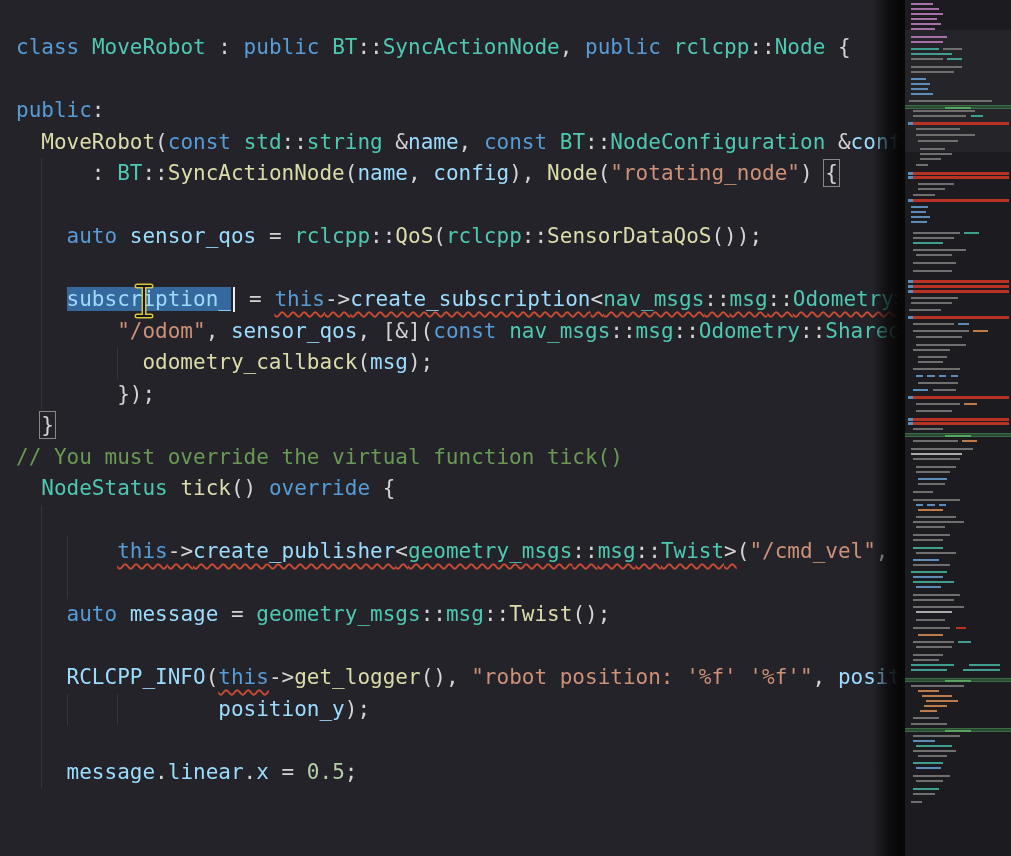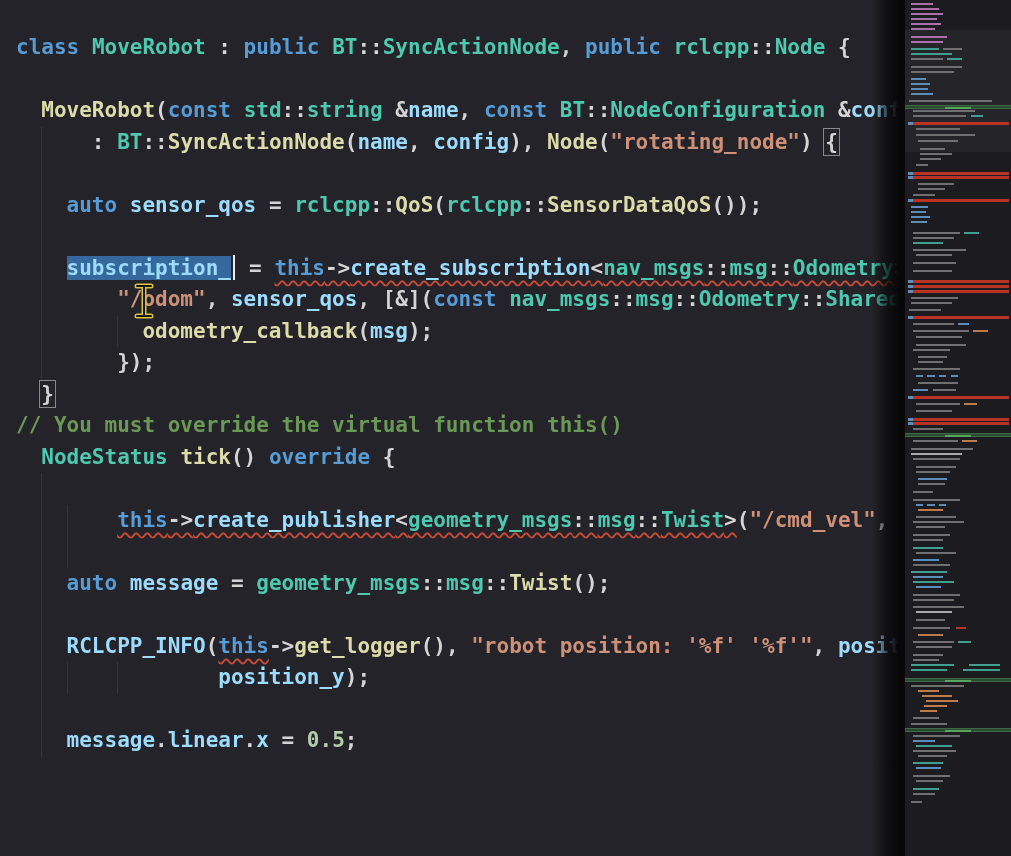--- a/index.html
+++ b/index.html
@@ -3,21 +3,21 @@
 <meta charset="utf-8">
 <style>
   html,body{margin:0;padding:0;background:#000;}
   #stage{position:relative;width:1011px;height:856px;overflow:hidden;
          background:#242329;font-family:"DejaVu Sans Mono","Liberation Mono",monospace;}
   
   #editor{position:absolute;left:0;top:0;width:905px;height:856px;overflow:hidden;
           padding-top:32px;box-sizing:border-box;}
   .code-line{position:relative;height:31.5px;line-height:31.5px;white-space:pre;
              font-size:21px;color:#d4d4d4;}
-  .line-text{position:relative;display:inline-block;padding-left:16px;z-index:2;font-weight:bold;}
+  .line-text{position:relative;display:inline-block;padding-left:16px;z-index:2;}
   .tok{white-space:pre;}
   .guide{position:absolute;top:0;bottom:0;width:1px;background:rgba(255,255,255,0.08);z-index:1;}
   .sq{text-decoration-line:underline;text-decoration-style:wavy;
       text-decoration-color:#c84b35;text-decoration-thickness:1.5px;text-underline-offset:5px;}
   .sel{background:#35689c;}
   .box{outline:1px solid #888;outline-offset:1px;}
   .caret{display:inline-block;width:2.5px;height:25px;background:#ececec;
          vertical-align:middle;margin-left:2px;margin-right:1px;transform:translateY(-1px);}
   
   #mm-shadow{position:absolute;left:872px;top:0;width:33px;height:856px;z-index:6;
@@ -34,31 +34,32 @@
   
   #ibeam{position:absolute;z-index:9;}
 </style>
 </head>
 <body>
 
 <div id="stage">
   <div id="editor">
       <div class="code-line"><span class="line-text"><span class="tok" style="color: rgb(86, 156, 214);">class</span><span class="tok" style="color: rgb(212, 212, 212);"> </span><span class="tok" style="color: rgb(78, 201, 176);">MoveRobot</span><span class="tok" style="color: rgb(212, 212, 212);"> : </span><span class="tok" style="color: rgb(86, 156, 214);">public</span><span class="tok" style="color: rgb(212, 212, 212);"> </span><span class="tok" style="color: rgb(78, 201, 176);">BT</span><span class="tok" style="color: rgb(212, 212, 212);">::</span><span class="tok" style="color: rgb(78, 201, 176);">SyncActionNode</span><span class="tok" style="color: rgb(212, 212, 212);">, </span><span class="tok" style="color: rgb(86, 156, 214);">public</span><span class="tok" style="color: rgb(212, 212, 212);"> </span><span class="tok" style="color: rgb(78, 201, 176);">rclcpp</span><span class="tok" style="color: rgb(212, 212, 212);">::</span><span class="tok" style="color: rgb(78, 201, 176);">Node</span><span class="tok" style="color: rgb(212, 212, 212);"> {</span></span></div>
       <div class="code-line"><span class="line-text"></span></div>
+      <div class="code-line"><span class="line-text"><span class="tok" style="color: rgb(86, 156, 214);">public</span><span class="tok" style="color: rgb(212, 212, 212);">:</span></span></div>
       <div class="code-line"><span class="line-text"><span class="tok" style="color: rgb(212, 212, 212);">  </span><span class="tok" style="color: rgb(220, 220, 170);">MoveRobot</span><span class="tok" style="color: rgb(212, 212, 212);">(</span><span class="tok" style="color: rgb(86, 156, 214);">const</span><span class="tok" style="color: rgb(212, 212, 212);"> </span><span class="tok" style="color: rgb(78, 201, 176);">std</span><span class="tok" style="color: rgb(212, 212, 212);">::</span><span class="tok" style="color: rgb(78, 201, 176);">string</span><span class="tok" style="color: rgb(212, 212, 212);"> &amp;</span><span class="tok" style="color: rgb(156, 220, 254);">name</span><span class="tok" style="color: rgb(212, 212, 212);">, </span><span class="tok" style="color: rgb(86, 156, 214);">const</span><span class="tok" style="color: rgb(212, 212, 212);"> </span><span class="tok" style="color: rgb(78, 201, 176);">BT</span><span class="tok" style="color: rgb(212, 212, 212);">::</span><span class="tok" style="color: rgb(78, 201, 176);">NodeConfiguration</span><span class="tok" style="color: rgb(212, 212, 212);"> &amp;</span><span class="tok" style="color: rgb(156, 220, 254);">config</span></span></div>
       <div class="code-line"><span class="guide" style="left: 41.284px;"></span><span class="line-text"><span class="tok" style="color: rgb(212, 212, 212);">      : </span><span class="tok" style="color: rgb(78, 201, 176);">BT</span><span class="tok" style="color: rgb(212, 212, 212);">::</span><span class="tok" style="color: rgb(220, 220, 170);">SyncActionNode</span><span class="tok" style="color: rgb(212, 212, 212);">(</span><span class="tok" style="color: rgb(156, 220, 254);">name</span><span class="tok" style="color: rgb(212, 212, 212);">, </span><span class="tok" style="color: rgb(156, 220, 254);">config</span><span class="tok" style="color: rgb(212, 212, 212);">), </span><span class="tok" style="color: rgb(220, 220, 170);">Node</span><span class="tok" style="color: rgb(212, 212, 212);">(</span><span class="tok" style="color: rgb(206, 145, 120);">"rotating_node"</span><span class="tok" style="color: rgb(212, 212, 212);">) </span><span class="tok box" style="color: rgb(212, 212, 212);">{</span></span></div>
       <div class="code-line"><span class="guide" style="left: 41.284px;"></span><span class="line-text"></span></div>
       <div class="code-line"><span class="guide" style="left: 41.284px;"></span><span class="line-text"><span class="tok" style="color: rgb(212, 212, 212);">    </span><span class="tok" style="color: rgb(86, 156, 214);">auto</span><span class="tok" style="color: rgb(212, 212, 212);"> </span><span class="tok" style="color: rgb(156, 220, 254);">sensor_qos</span><span class="tok" style="color: rgb(212, 212, 212);"> = </span><span class="tok" style="color: rgb(78, 201, 176);">rclcpp</span><span class="tok" style="color: rgb(212, 212, 212);">::</span><span class="tok" style="color: rgb(220, 220, 170);">QoS</span><span class="tok" style="color: rgb(212, 212, 212);">(</span><span class="tok" style="color: rgb(78, 201, 176);">rclcpp</span><span class="tok" style="color: rgb(212, 212, 212);">::</span><span class="tok" style="color: rgb(220, 220, 170);">SensorDataQoS</span><span class="tok" style="color: rgb(212, 212, 212);">());</span></span></div>
       <div class="code-line"><span class="guide" style="left: 41.284px;"></span><span class="line-text"></span></div>
       <div class="code-line"><span class="guide" style="left: 41.284px;"></span><span class="line-text"><span class="tok" style="color: rgb(212, 212, 212);">    </span><span class="tok sel" style="color: rgb(156, 220, 254);">subscription_</span><span class="caret"></span><span class="tok" style="color: rgb(212, 212, 212);"> = </span><span class="tok sq" style="color: rgb(86, 156, 214);">this</span><span class="tok sq" style="color: rgb(212, 212, 212);">-&gt;</span><span class="tok sq" style="color: rgb(156, 220, 254);">create_subscription</span><span class="tok sq" style="color: rgb(212, 212, 212);">&lt;</span><span class="tok sq" style="color: rgb(78, 201, 176);">nav_msgs</span><span class="tok sq" style="color: rgb(212, 212, 212);">::</span><span class="tok sq" style="color: rgb(78, 201, 176);">msg</span><span class="tok sq" style="color: rgb(212, 212, 212);">::</span><span class="tok sq" style="color: rgb(78, 201, 176);">Odometry</span><span class="tok sq" style="color: rgb(212, 212, 212);">&gt;</span></span></div>
       <div class="code-line"><span class="guide" style="left: 41.284px;"></span><span class="line-text"><span class="tok" style="color: rgb(212, 212, 212);">        </span><span class="tok" style="color: rgb(206, 145, 120);">"/odom"</span><span class="tok" style="color: rgb(212, 212, 212);">, </span><span class="tok" style="color: rgb(156, 220, 254);">sensor_qos</span><span class="tok" style="color: rgb(212, 212, 212);">, [&amp;](</span><span class="tok" style="color: rgb(86, 156, 214);">const</span><span class="tok" style="color: rgb(212, 212, 212);"> </span><span class="tok" style="color: rgb(78, 201, 176);">nav_msgs</span><span class="tok" style="color: rgb(212, 212, 212);">::</span><span class="tok" style="color: rgb(78, 201, 176);">msg</span><span class="tok" style="color: rgb(212, 212, 212);">::</span><span class="tok" style="color: rgb(78, 201, 176);">Odometry</span><span class="tok" style="color: rgb(212, 212, 212);">::</span><span class="tok" style="color: rgb(78, 201, 176);">SharedPtr</span></span></div>
       <div class="code-line"><span class="guide" style="left: 41.284px;"></span><span class="guide" style="left: 117.136px;"></span><span class="line-text"><span class="tok" style="color: rgb(212, 212, 212);">          </span><span class="tok" style="color: rgb(220, 220, 170);">odometry_callback</span><span class="tok" style="color: rgb(212, 212, 212);">(</span><span class="tok" style="color: rgb(156, 220, 254);">msg</span><span class="tok" style="color: rgb(212, 212, 212);">);</span></span></div>
       <div class="code-line"><span class="guide" style="left: 41.284px;"></span><span class="line-text"><span class="tok" style="color: rgb(212, 212, 212);">        });</span></span></div>
       <div class="code-line"><span class="line-text"><span class="tok" style="color: rgb(212, 212, 212);">  </span><span class="tok box" style="color: rgb(212, 212, 212);">}</span></span></div>
-      <div class="code-line"><span class="line-text"><span class="tok" style="color: rgb(106, 153, 85);">// You must override the virtual function this()</span></span></div>
+      <div class="code-line"><span class="line-text"><span class="tok" style="color: rgb(106, 153, 85);">// You must override the virtual function tick()</span></span></div>
       <div class="code-line"><span class="line-text"><span class="tok" style="color: rgb(212, 212, 212);">  </span><span class="tok" style="color: rgb(78, 201, 176);">NodeStatus</span><span class="tok" style="color: rgb(212, 212, 212);"> </span><span class="tok" style="color: rgb(220, 220, 170);">tick</span><span class="tok" style="color: rgb(212, 212, 212);">() </span><span class="tok" style="color: rgb(86, 156, 214);">override</span><span class="tok" style="color: rgb(212, 212, 212);"> {</span></span></div>
       <div class="code-line"><span class="guide" style="left: 41.284px;"></span><span class="line-text"></span></div>
       <div class="code-line"><span class="guide" style="left: 41.284px;"></span><span class="guide" style="left: 66.568px;"></span><span class="line-text"><span class="tok" style="color: rgb(212, 212, 212);">        </span><span class="tok sq" style="color: rgb(86, 156, 214);">this</span><span class="tok sq" style="color: rgb(212, 212, 212);">-&gt;</span><span class="tok sq" style="color: rgb(156, 220, 254);">create_publisher</span><span class="tok sq" style="color: rgb(212, 212, 212);">&lt;</span><span class="tok sq" style="color: rgb(78, 201, 176);">geometry_msgs</span><span class="tok sq" style="color: rgb(212, 212, 212);">::</span><span class="tok sq" style="color: rgb(78, 201, 176);">msg</span><span class="tok sq" style="color: rgb(212, 212, 212);">::</span><span class="tok sq" style="color: rgb(78, 201, 176);">Twist</span><span class="tok sq" style="color: rgb(212, 212, 212);">&gt;</span><span class="tok" style="color: rgb(212, 212, 212);">(</span><span class="tok" style="color: rgb(206, 145, 120);">"/cmd_vel"</span><span class="tok" style="color: rgb(212, 212, 212);">, </span><span class="tok" style="color: rgb(181, 206, 168);">10</span></span></div>
       <div class="code-line"><span class="guide" style="left: 41.284px;"></span><span class="guide" style="left: 66.568px;"></span><span class="line-text"></span></div>
       <div class="code-line"><span class="guide" style="left: 41.284px;"></span><span class="line-text"><span class="tok" style="color: rgb(212, 212, 212);">    </span><span class="tok" style="color: rgb(86, 156, 214);">auto</span><span class="tok" style="color: rgb(212, 212, 212);"> </span><span class="tok" style="color: rgb(156, 220, 254);">message</span><span class="tok" style="color: rgb(212, 212, 212);"> = </span><span class="tok" style="color: rgb(78, 201, 176);">geometry_msgs</span><span class="tok" style="color: rgb(212, 212, 212);">::</span><span class="tok" style="color: rgb(78, 201, 176);">msg</span><span class="tok" style="color: rgb(212, 212, 212);">::</span><span class="tok" style="color: rgb(220, 220, 170);">Twist</span><span class="tok" style="color: rgb(212, 212, 212);">();</span></span></div>
       <div class="code-line"><span class="guide" style="left: 41.284px;"></span><span class="line-text"></span></div>
       <div class="code-line"><span class="guide" style="left: 41.284px;"></span><span class="line-text"><span class="tok" style="color: rgb(212, 212, 212);">    </span><span class="tok" style="color: rgb(156, 220, 254);">RCLCPP_INFO</span><span class="tok" style="color: rgb(212, 212, 212);">(</span><span class="tok sq" style="color: rgb(86, 156, 214);">this</span><span class="tok" style="color: rgb(212, 212, 212);">-&gt;</span><span class="tok" style="color: rgb(220, 220, 170);">get_logger</span><span class="tok" style="color: rgb(212, 212, 212);">(), </span><span class="tok" style="color: rgb(206, 145, 120);">"robot position: '%f' '%f'"</span><span class="tok" style="color: rgb(212, 212, 212);">, </span><span class="tok" style="color: rgb(156, 220, 254);">position_x</span></span></div>
       <div class="code-line"><span class="guide" style="left: 41.284px;"></span><span class="guide" style="left: 66.568px;"></span><span class="guide" style="left: 117.136px;"></span><span class="line-text"><span class="tok" style="color: rgb(212, 212, 212);">                </span><span class="tok" style="color: rgb(156, 220, 254);">position_y</span><span class="tok" style="color: rgb(212, 212, 212);">);</span></span></div>
       <div class="code-line"><span class="guide" style="left: 41.284px;"></span><span class="line-text"></span></div>
       <div class="code-line"><span class="guide" style="left: 41.284px;"></span><span class="line-text"><span class="tok" style="color: rgb(212, 212, 212);">    </span><span class="tok" style="color: rgb(156, 220, 254);">message</span><span class="tok" style="color: rgb(212, 212, 212);">.</span><span class="tok" style="color: rgb(156, 220, 254);">linear</span><span class="tok" style="color: rgb(212, 212, 212);">.</span><span class="tok" style="color: rgb(156, 220, 254);">x</span><span class="tok" style="color: rgb(212, 212, 212);"> = </span><span class="tok" style="color: rgb(181, 206, 168);">0.5</span><span class="tok" style="color: rgb(212, 212, 212);">;</span></span></div>

